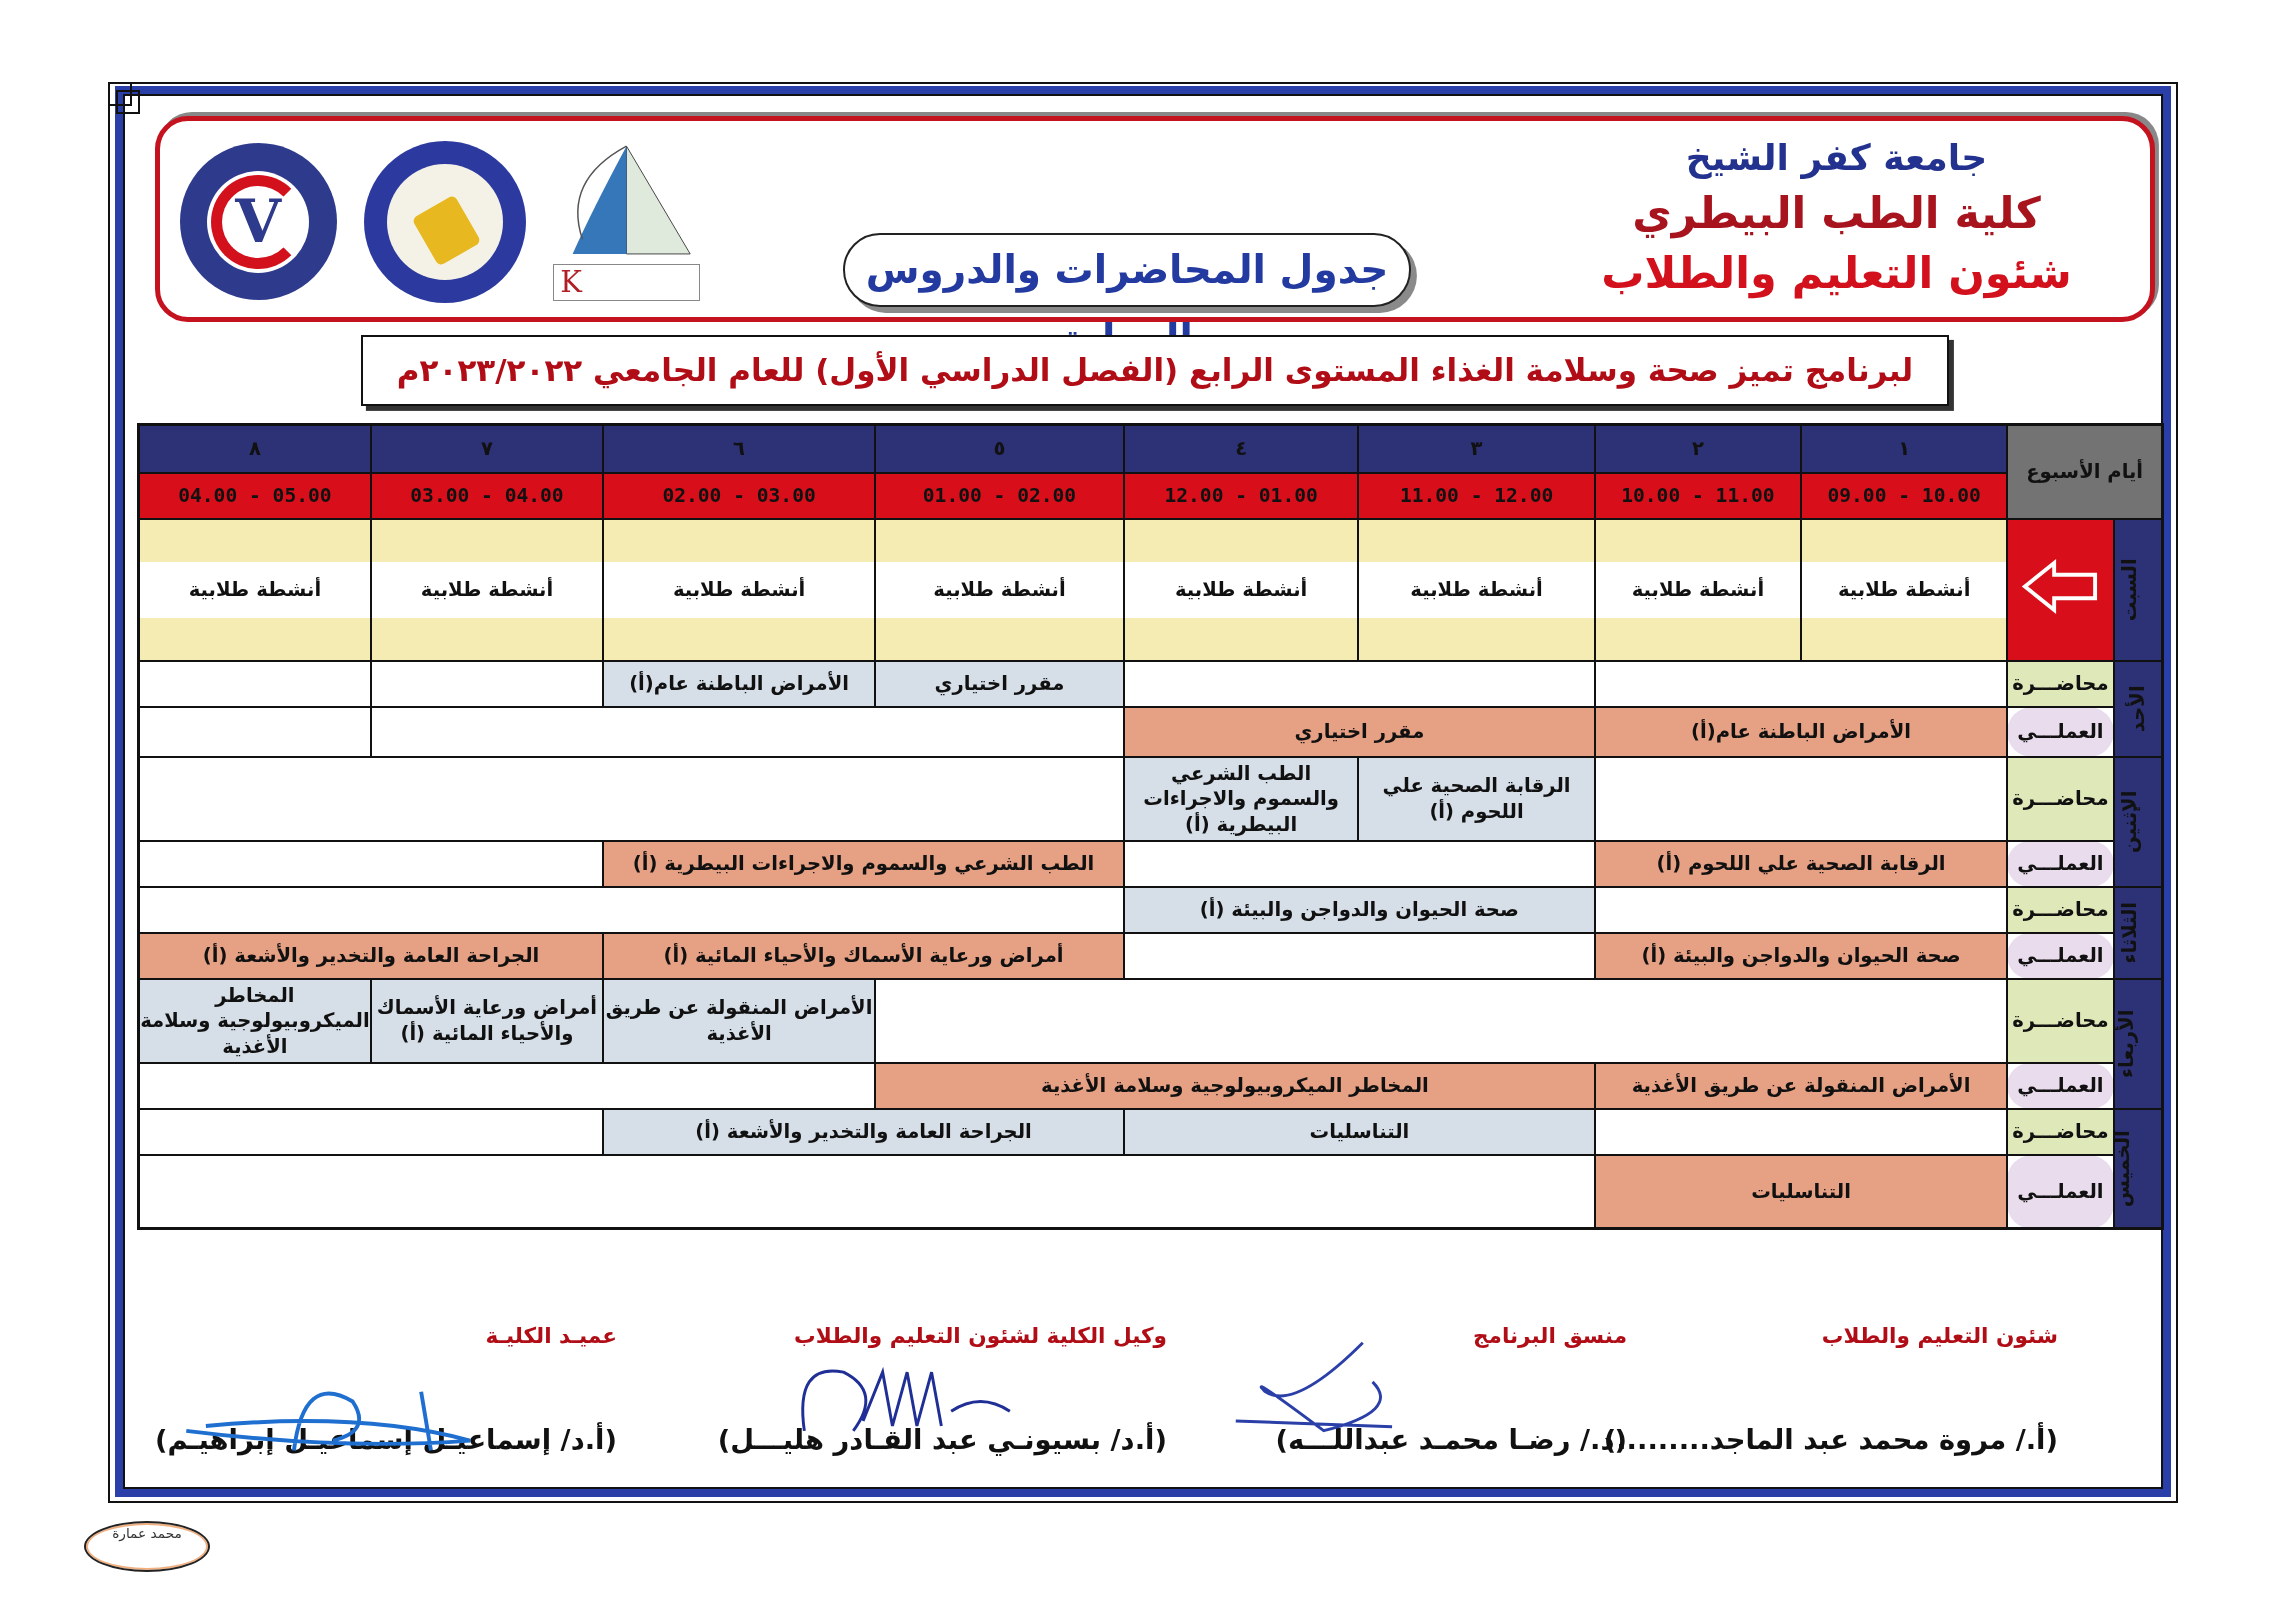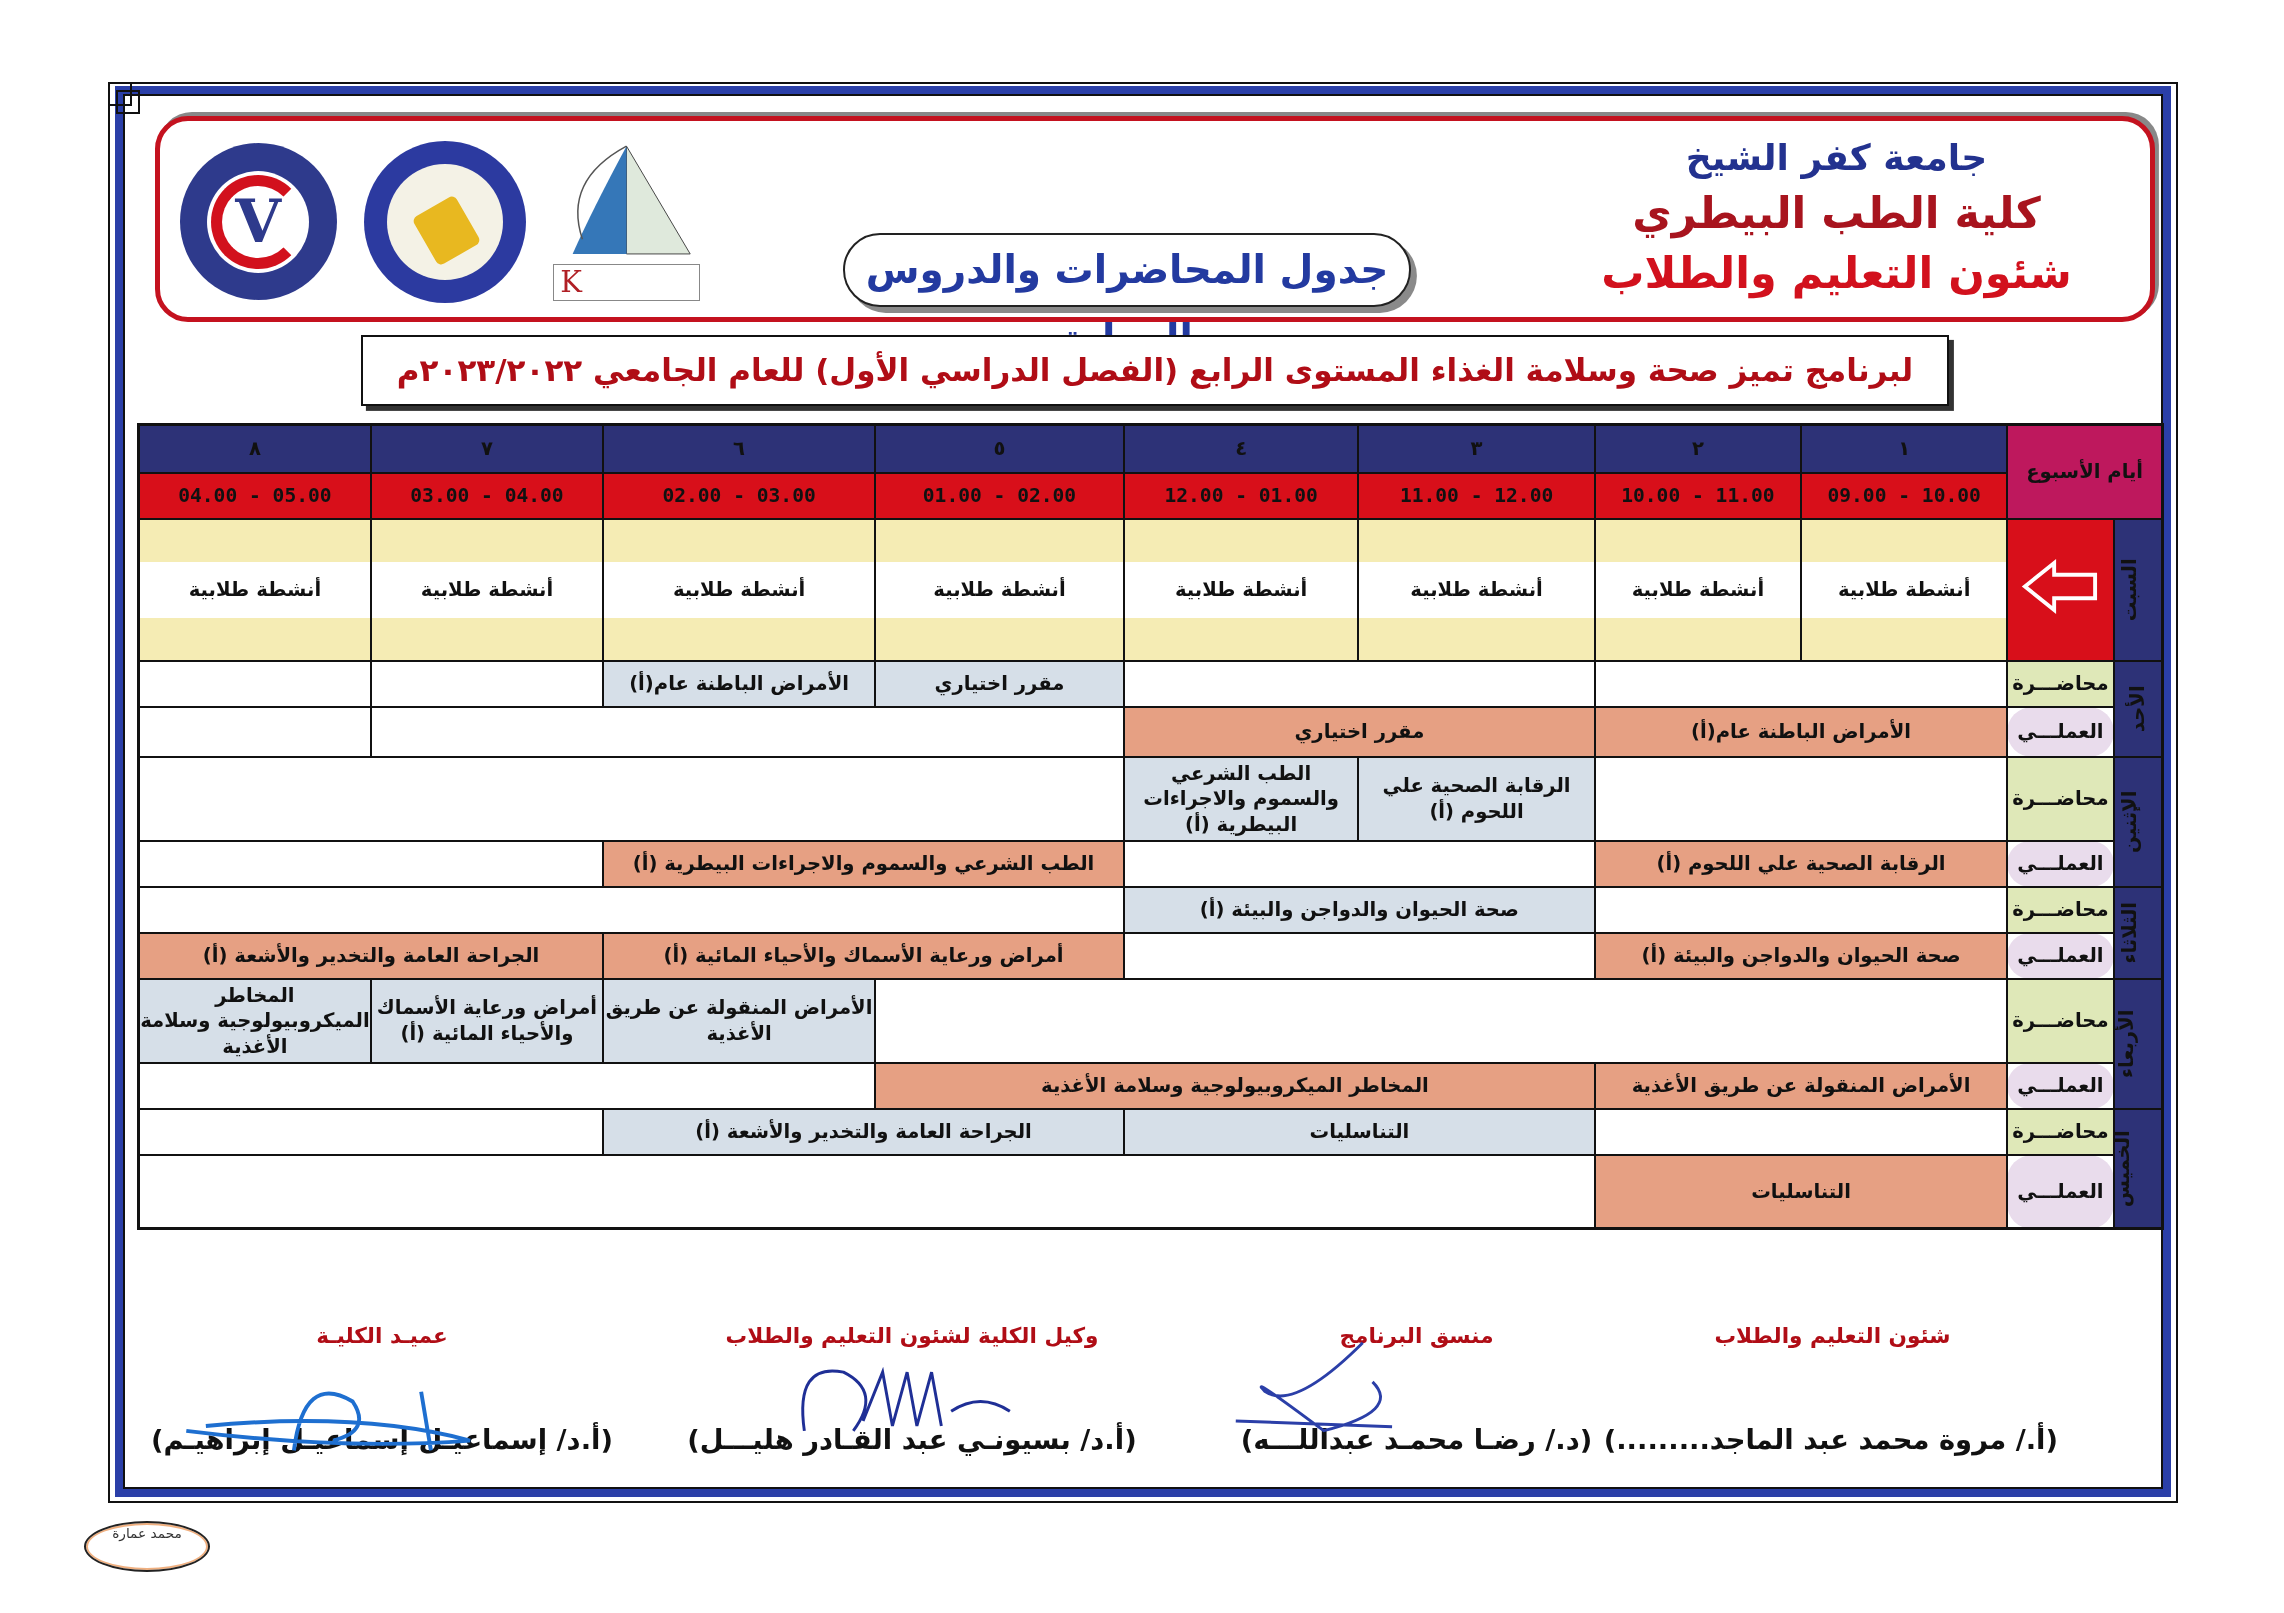--- a/index.html
+++ b/index.html
@@ -38,33 +38,33 @@
               box-shadow:4.9px 4.9px 0 #333; background:#fff; box-sizing:border-box; text-align:center;
               font-weight:bold; font-size:31px; color:#b00d16; line-height:67px; }
 
   
   .tt { position:absolute; left:137px; top:423px; width:2027px; height:807px; border-collapse:collapse; table-layout:fixed;
         border:3.9px solid #111; }
   .tt td { border:2.9px solid #111; padding:0; text-align:center; vertical-align:middle; box-sizing:border-box;
            font-weight:bold; font-size:19.6px; color:#111; line-height:25.5px; }
   .slotnum { background:#2d3277; color:#fff; height:45px; font-size:25.5px; }
   .slottime { background:#d80f1a; color:#fff; height:43px; font-family:"DejaVu Sans Mono", monospace; font-size:26.5px; letter-spacing:0; }
-  .days-hdr { background:#be185d; color:#fff; font-size:27.4px; }
+  .days-hdr { background:#737373; color:#fff; font-size:27.4px; }
   .day { background:#2d3277; color:#fff; font-size:21.6px; width:47px; }
   .day span { display:inline-block; transform:rotate(-90deg); white-space:nowrap; }
   .arrowcell { background:#d80f1a; }
   .lab-lect { background:#dfe8b8; font-size:19.6px; }
   .lab-prac { background:#e9dcec; font-size:19.6px;border-radius:25px; }
   .act { background:linear-gradient(#f5ecb4 0%, #f5ecb4 30%, #ffffff 30%, #ffffff 70%, #f5ecb4 70%); font-size:21.6px; }
   .lec { background:#d6dfe8; }
   .prac { background:#e6a083; }
   .empty { background:#fff; }
 
   
-  .sig { position:absolute; text-align:center; font-weight:bold; }
+  .sig { position:absolute; text-align:right; font-weight:bold; }
   .sig .role { font-size:21.6px; color:#b00d16; }
   .sig .name { font-size:27.4px; color:#111; margin-top:76px; white-space:nowrap; }
   .sig .scribble { position:absolute; left:0; top:9.8px; }
   .stamp { position:absolute; left:84px; top:1521px; width:122px; height:47px; border:2px solid #222; border-radius:50%;
            font-size:13.7px; color:#333; text-align:center; line-height:21.6px; box-shadow:0 0 0 2px #f0b080 inset; }
 </style>
 </head>
 <body>
 
 <div class="frame-outer"></div>

